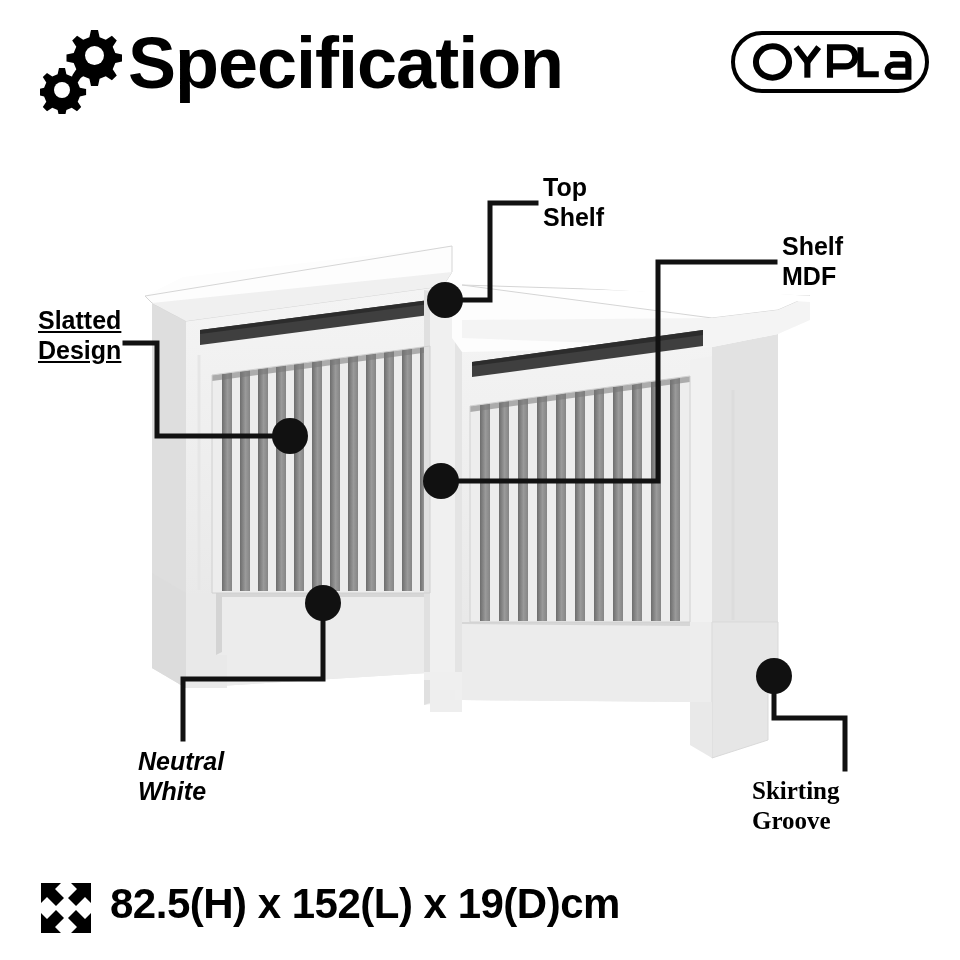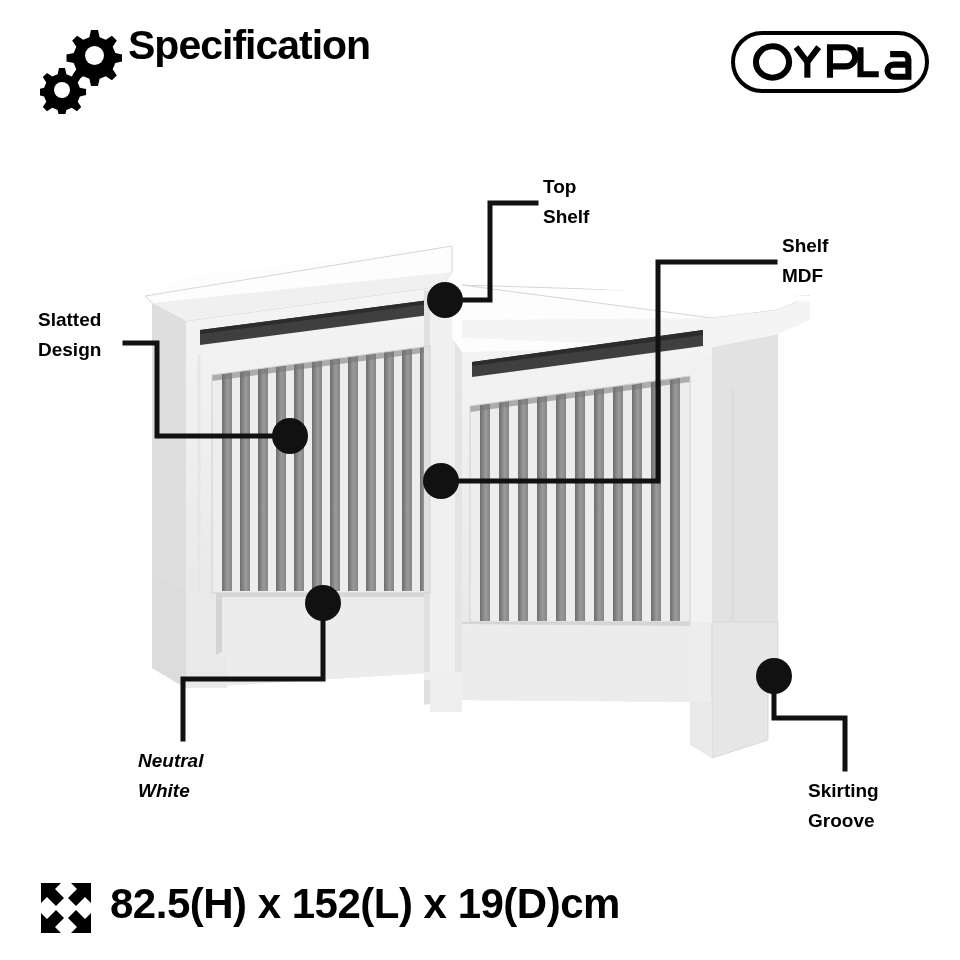--- a/index.html
+++ b/index.html
@@ -23,21 +23,21 @@
     width: 960px; height: 130px;
   }
   #gears-icon {
     position: absolute;
     left: 40px; top: 28px;
     width: 82px; height: 86px;
   }
   #spec-title {
     position: absolute;
     left: 128px; top: 22px;
-    font-size: 41px;
+    font-size: 72px;
     font-weight: bold;
     letter-spacing: -1px;
     color: #000000;
     white-space: nowrap;
   }
   #brand-logo {
     position: absolute;
     left: 731px; top: 31px;
     width: 198px; height: 62px;
     border: 4px solid #000000;
@@ -50,33 +50,33 @@
   #product {
     position: absolute;
     left: 0; top: 0;
     width: 960px; height: 960px;
   }
   #product svg { display: block; }
 
   
   .callout-label {
     position: absolute;
-    font-size: 19px;
+    font-size: 25px;
     font-weight: bold;
     line-height: 30px;
     color: #000000;
     white-space: pre-line;
   }
-  .callout-label.right-align { text-align: right; }
+  .callout-label.right-align { text-align: right; text-decoration: underline; }
 
   #label-slatted   { left: 38px;  top: 305px; }
   #label-topshelf  { left: 543px; top: 172px; }
   #label-solidmdf  { left: 782px; top: 231px; }
   #label-neutral   { left: 138px; top: 746px; font-style: italic; }
-  #label-skirting  { left: 808px; top: 776px; }
+  #label-skirting  { left: 752px; top: 776px; font-family: Liberation Serif, serif; }
 
   #connectors {
     position: absolute;
     left: 0; top: 0;
     width: 960px; height: 960px;
     pointer-events: none;
   }
 
   
   #footer {

